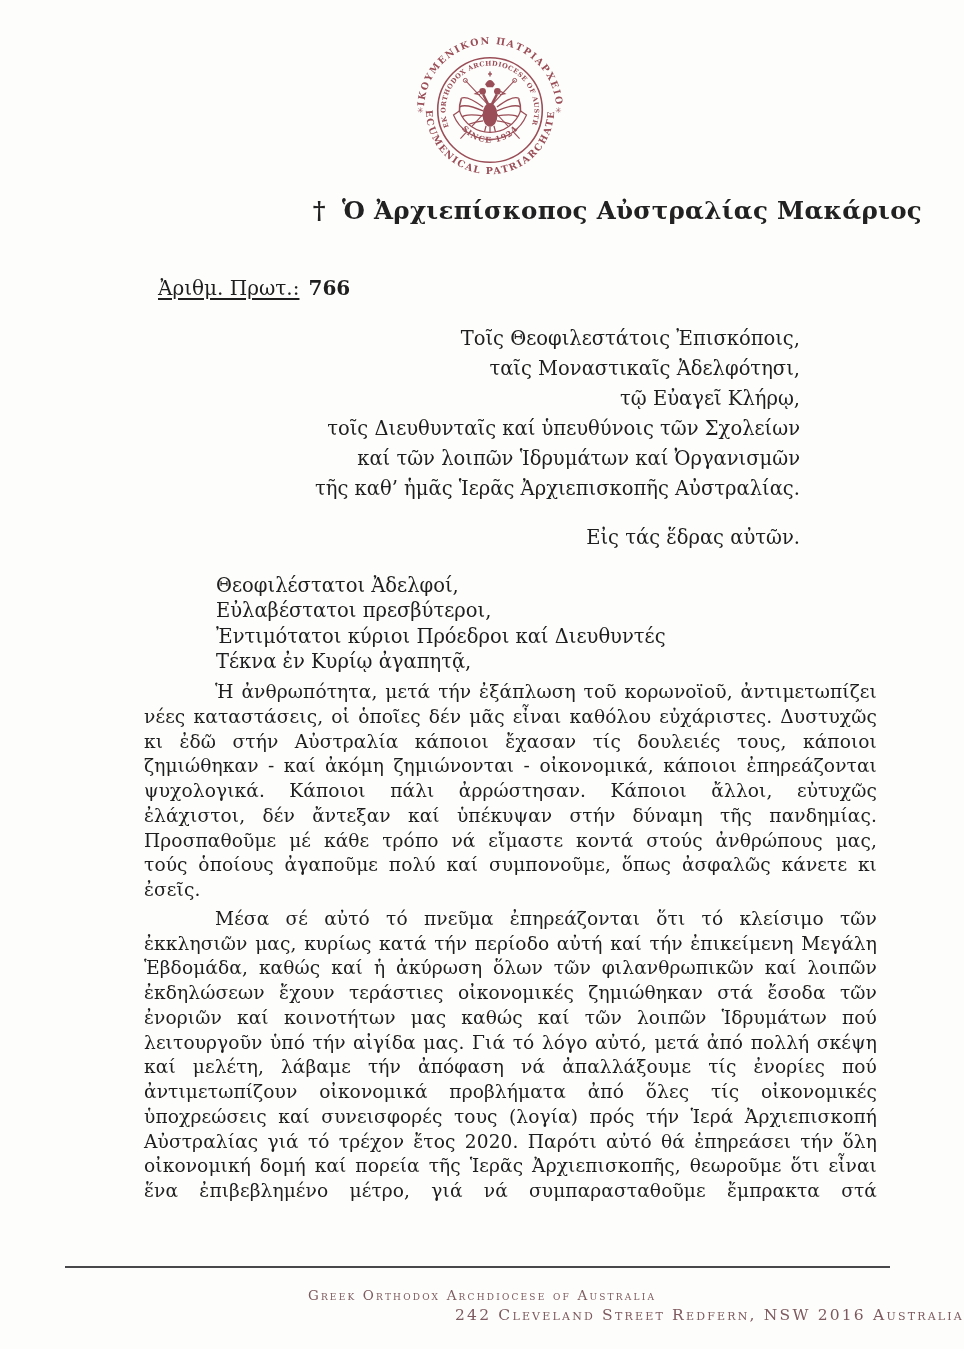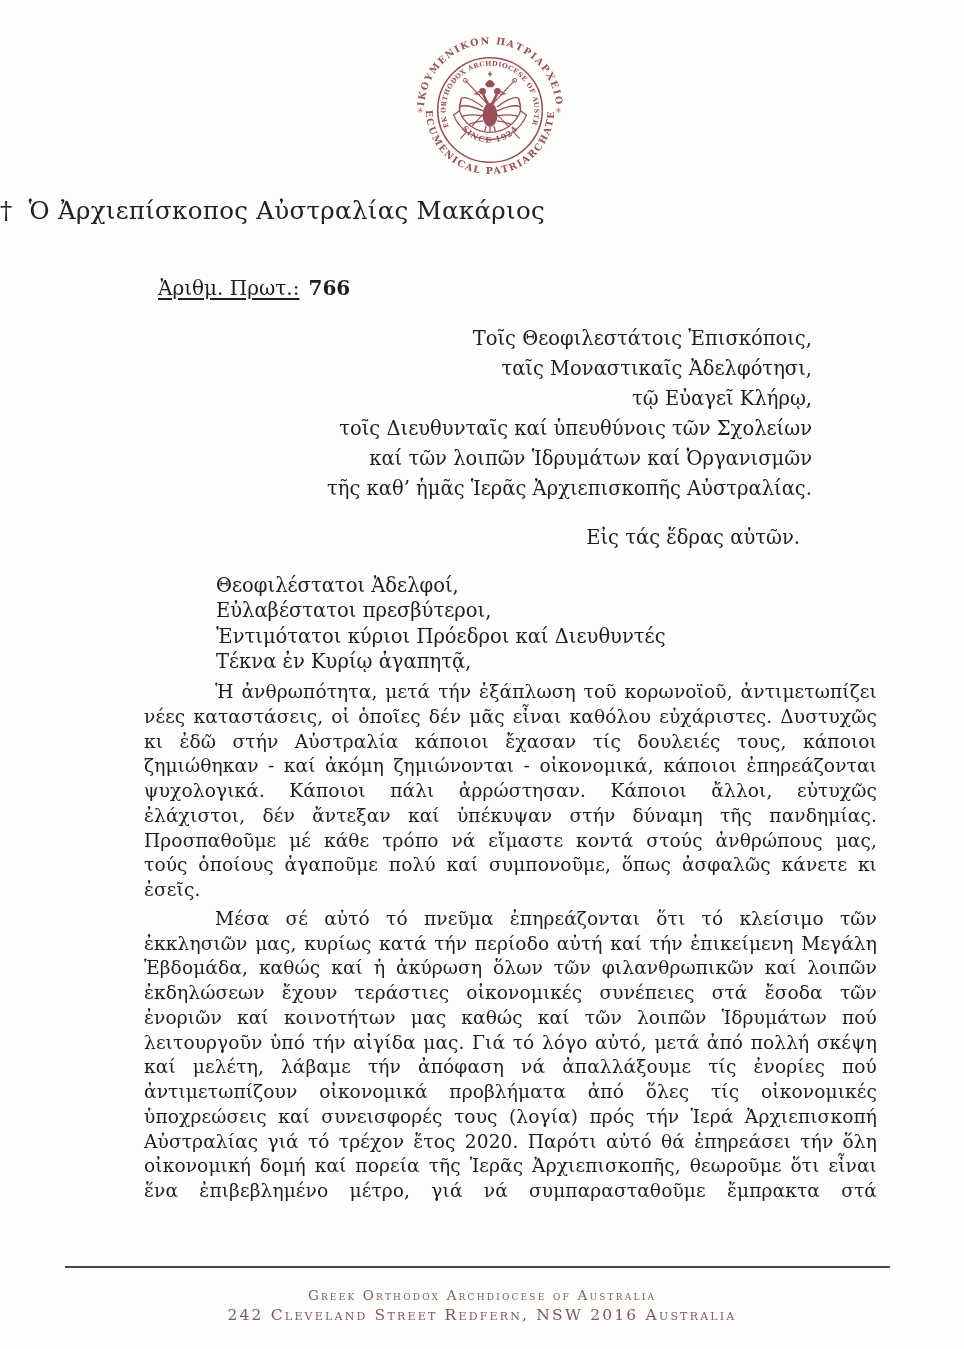--- a/index.html
+++ b/index.html
@@ -18,50 +18,50 @@
   .seal { position: absolute; left: 416px; top: 36px; width: 148px; height: 148px; }
   .seal svg { width: 100%; height: 100%; }
   .ring-lg { font-family: "DejaVu Serif", serif; font-weight: bold; font-size: 9.6px; letter-spacing: 1.6px; }
   .ring-sm { font-family: "DejaVu Serif", serif; font-weight: bold; font-size: 6.6px; letter-spacing: 0.5px; }
   .ring-ban { font-family: "DejaVu Serif", serif; font-weight: bold; font-size: 8px; letter-spacing: 1.2px; }
   .ring-star { font-size: 8px; }
 
   
   .title {
     position: absolute; left: 0; top: 196px; width: 922px;
-    text-align: left; font-size: 24.5px; letter-spacing: 0.3px; color: #212121;
+    text-align: right; font-size: 24.5px; letter-spacing: 0.3px; color: #212121; font-weight: bold;
   }
   .title .cross { margin-right: 16px; }
 
   .protocol { position: absolute; left: 158px; top: 276px; font-size: 20px; }
   .protocol .label { text-decoration: underline; text-underline-offset: 3px; }
   .protocol .num { font-weight: bold; margin-left: 9px; }
 
   
   .recipients {
-    position: absolute; right: 152px; top: 324px;
+    position: absolute; right: 164px; top: 324px;
     text-align: right; font-size: 19.5px; line-height: 30px; white-space: nowrap;
   }
   .location { position: absolute; right: 164px; top: 526px; font-size: 19.5px; text-align: right; }
 
   
   .salutations { position: absolute; left: 216px; top: 573px; font-size: 19.5px; line-height: 25.3px; white-space: nowrap; }
 
   
   .body-block { position: absolute; left: 140px; top: 676px; width: 741px; font-size: 18.6px; line-height: 24.75px; }
   .para { margin: 4px; }
   .jline { text-align: justify; text-align-last: justify; letter-spacing: 0.1px; }
   .jline.first { text-indent: 71px; }
   .jline.end { text-align-last: left; }
 
   
   .footer-rule { position: absolute; left: 65px; top: 1266px; width: 825px; height: 2px; background: #48484a; }
   .footer-line { position: absolute; left: 0; width: 964px; text-align: center; font-variant: small-caps; color: #7d5a5f; }
   .footer-line.f1 { top: 1287px; font-size: 13.5px; letter-spacing: 2.2px; }
-  .footer-line.f2 { top: 1306px; font-size: 15.5px; letter-spacing: 2.2px; }
+  .footer-line.f2 { top: 1306px; font-size: 15.5px; letter-spacing: 2.2px; text-align: right; }
 </style>
 </head>
 <body>
 
 <div class="page">
 
   <div class="seal">
     <svg viewBox="0 0 150 150">
       <defs>
         <path id="arc-out-top" d="M 8 75 A 67 67 0 0 1 142 75"></path>
@@ -162,21 +162,21 @@
       <div class="jline">ψυχολογικά. Κάποιοι πάλι ἀρρώστησαν. Κάποιοι ἄλλοι, εὐτυχῶς</div>
       <div class="jline">ἐλάχιστοι, δέν ἄντεξαν καί ὑπέκυψαν στήν δύναμη τῆς πανδημίας.</div>
       <div class="jline">Προσπαθοῦμε μέ κάθε τρόπο νά εἴμαστε κοντά στούς ἀνθρώπους μας,</div>
       <div class="jline">τούς ὁποίους ἀγαποῦμε πολύ καί συμπονοῦμε, ὅπως ἀσφαλῶς κάνετε κι</div>
       <div class="jline end">ἐσεῖς.</div>
     </div>
     <div class="para">
       <div class="jline first">Μέσα σέ αὐτό τό πνεῦμα ἐπηρεάζονται ὅτι τό κλείσιμο τῶν</div>
       <div class="jline">ἐκκλησιῶν μας, κυρίως κατά τήν περίοδο αὐτή καί τήν ἐπικείμενη Μεγάλη</div>
       <div class="jline">Ἑβδομάδα, καθώς καί ἡ ἀκύρωση ὅλων τῶν φιλανθρωπικῶν καί λοιπῶν</div>
-      <div class="jline">ἐκδηλώσεων ἔχουν τεράστιες οἰκονομικές συνέπειες στά ἔσοδα τῶν</div>
+      <div class="jline">ἐκδηλώσεων ἔχουν τεράστιες οἰκονομικές ζημιώθηκαν στά ἔσοδα τῶν</div>
       <div class="jline">ἐνοριῶν καί κοινοτήτων μας καθώς καί τῶν λοιπῶν Ἱδρυμάτων πού</div>
       <div class="jline">λειτουργοῦν ὑπό τήν αἰγίδα μας. Γιά τό λόγο αὐτό, μετά ἀπό πολλή σκέψη</div>
       <div class="jline">καί μελέτη, λάβαμε τήν ἀπόφαση νά ἀπαλλάξουμε τίς ἐνορίες πού</div>
       <div class="jline">ἀντιμετωπίζουν οἰκονομικά προβλήματα ἀπό ὅλες τίς οἰκονομικές</div>
       <div class="jline">ὑποχρεώσεις καί συνεισφορές τους (λογία) πρός τήν Ἱερά Ἀρχιεπισκοπή</div>
       <div class="jline">Αὐστραλίας γιά τό τρέχον ἔτος 2020. Παρότι αὐτό θά ἐπηρεάσει τήν ὅλη</div>
       <div class="jline">οἰκονομική δομή καί πορεία τῆς Ἱερᾶς Ἀρχιεπισκοπῆς, θεωροῦμε ὅτι εἶναι</div>
       <div class="jline">ἕνα ἐπιβεβλημένο μέτρο, γιά νά συμπαρασταθοῦμε ἔμπρακτα στά</div>
     </div>
   </div>

